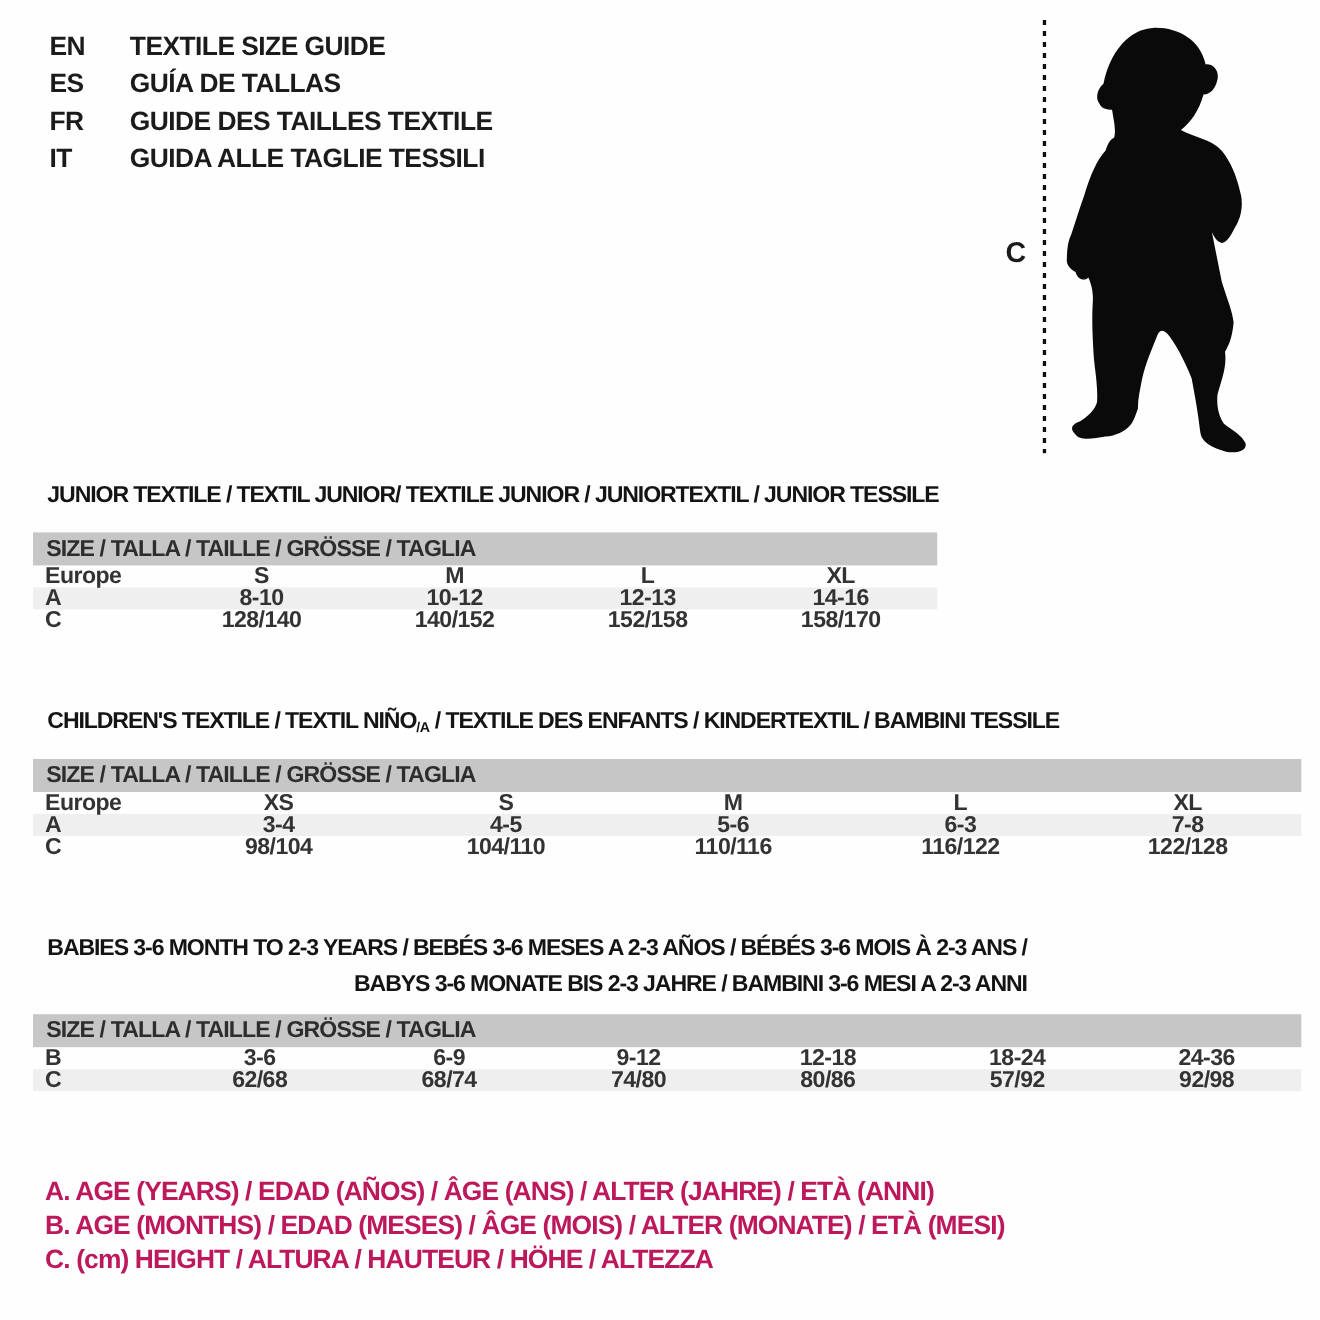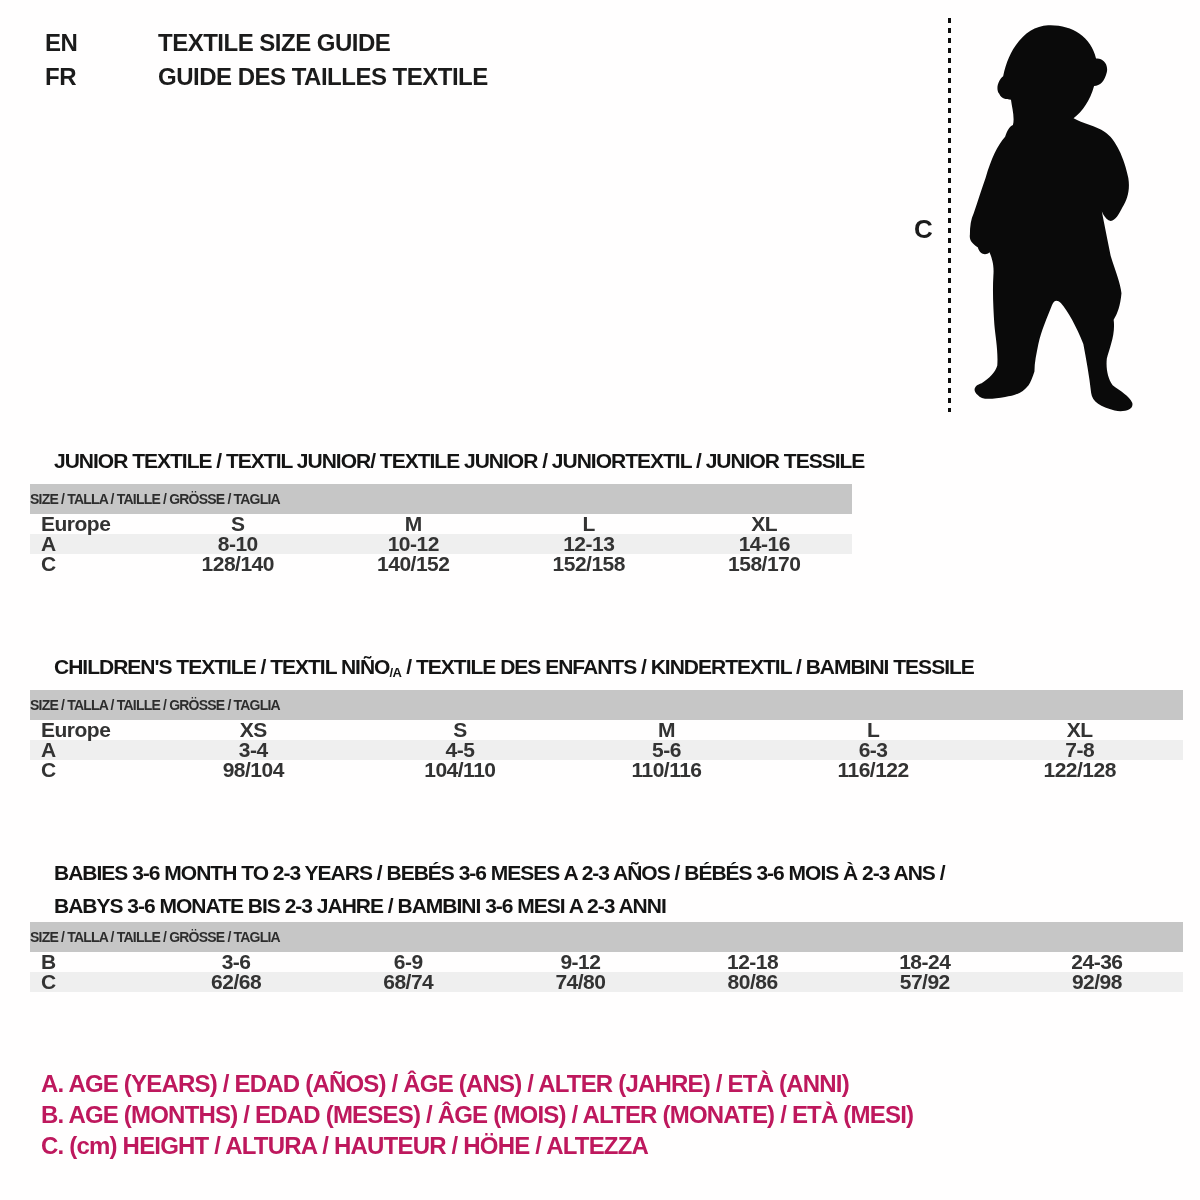--- a/index.html
+++ b/index.html
@@ -2,66 +2,74 @@
 <html><head>
 <meta charset="utf-8">
 <style>
   html,body{margin:0;padding:0;background:#fff;}
   .page{
     position:relative;width:1200px;height:1200px;background:#fffefe;overflow:hidden;
     font-family:"Liberation Sans",sans-serif;font-weight:700;color:#1b1b1b;
   }
   
   .langs{position:absolute;left:45px;top:26px;}
-  .lang-row{display:flex;align-items:center;height:34px;font-size:24px;letter-spacing:-0.5px;gap:40px;}
+  .lang-row{display:flex;align-items:center;height:34px;font-size:24px;letter-spacing:-0.5px;}
   .lang-code{width:73px;flex:0 0 73px;}
   .lang-label{white-space:nowrap;}
   
   .measure-line{
     position:absolute;left:948px;top:18px;width:3px;height:394px;
     background:repeating-linear-gradient(to bottom,#0d0d0d 0 5px,transparent 5px 10px);
   }
   .c-label{position:absolute;left:914px;top:214px;font-size:26px;}
   .silhouette{position:absolute;left:966px;top:20px;width:176px;height:394px;}
   
-  .heading{position:absolute;margin:11px;font-size:21px;letter-spacing:-1px;color:#141414;white-space:nowrap;}
+  .heading{position:absolute;margin:0;font-size:21px;letter-spacing:-1px;color:#141414;white-space:nowrap;text-align:right;}
   #junior-heading{left:43px;top:438px;}
   #children-heading{left:43px;top:644px;}
   #babies-heading{left:43px;top:845px;line-height:33px;}
   .sub{font-size:13px;position:relative;top:3px;letter-spacing:-0.5px;}
   
   .size-table{position:absolute;left:30px;}
   #junior-table{top:484px;width:822px;}
   #children-table{top:690px;width:1153px;}
   #babies-table{top:922px;width:1153px;}
   .t-bar{
     height:30px;background:#c6c6c6;display:flex;align-items:center;
-    font-size:14px;letter-spacing:-0.8px;color:#2d2d2d;box-sizing:border-box;
+    padding-left:12px;font-size:21px;letter-spacing:-0.8px;color:#2d2d2d;box-sizing:border-box;
   }
   .t-row{display:flex;align-items:center;height:20px;font-size:21px;letter-spacing:-0.5px;color:#333;}
   .t-row.alt{background:#efefef;}
   .t-label{width:120px;flex:0 0 120px;padding-left:11px;box-sizing:border-box;}
   .t-cell{flex:1;text-align:center;}
   
   .notes{position:absolute;left:41px;top:1068px;font-size:24px;letter-spacing:-0.8px;line-height:31px;color:#be185d;}
   .note-line{white-space:nowrap;}
 </style>
 </head>
 <body>
 
 <div class="page">
 
   <div class="langs">
     <div class="lang-row">
       <span class="lang-code">EN</span>
       <span class="lang-label">TEXTILE SIZE GUIDE</span>
     </div>
     <div class="lang-row">
+      <span class="lang-code">ES</span>
+      <span class="lang-label">GUÍA DE TALLAS</span>
+    </div>
+    <div class="lang-row">
       <span class="lang-code">FR</span>
       <span class="lang-label">GUIDE DES TAILLES TEXTILE</span>
+    </div>
+    <div class="lang-row">
+      <span class="lang-code">IT</span>
+      <span class="lang-label">GUIDA ALLE TAGLIE TESSILI</span>
     </div>
   </div>
 
   <div class="measure-line"></div>
   <span class="c-label">C</span>
   <svg class="silhouette" viewBox="0 0 180 400" aria-hidden="true">
     <path fill="#0a0a0a" d="
       M84,4
       C107,3 128,15 133,38
       C139,37 146,43 144,52

